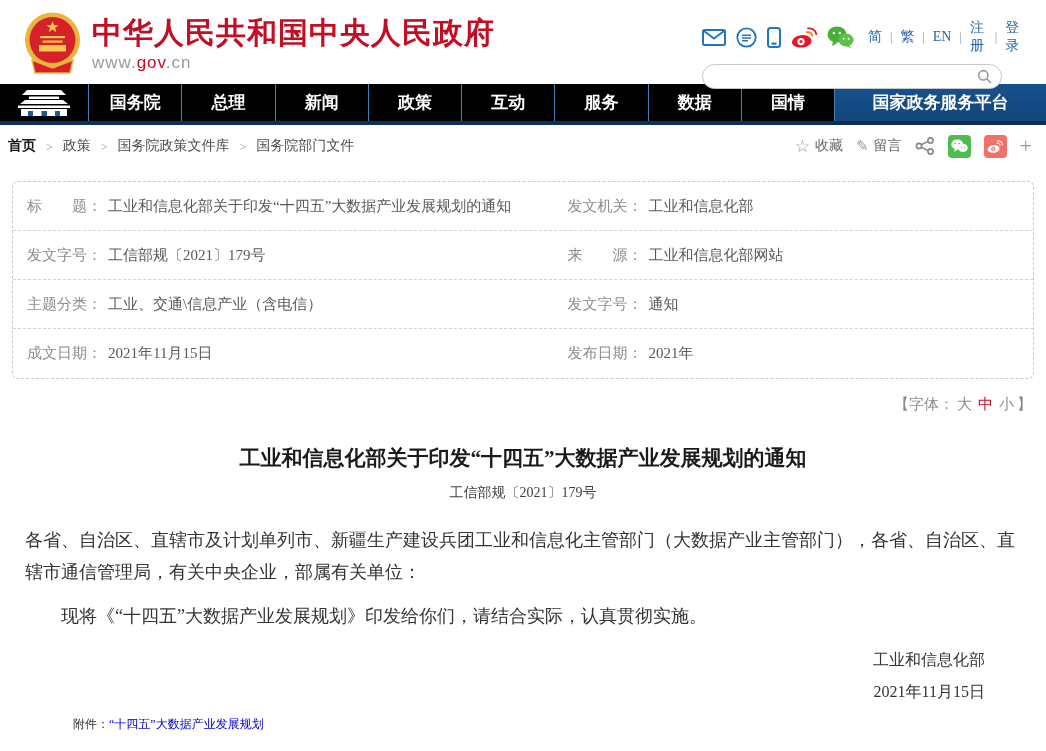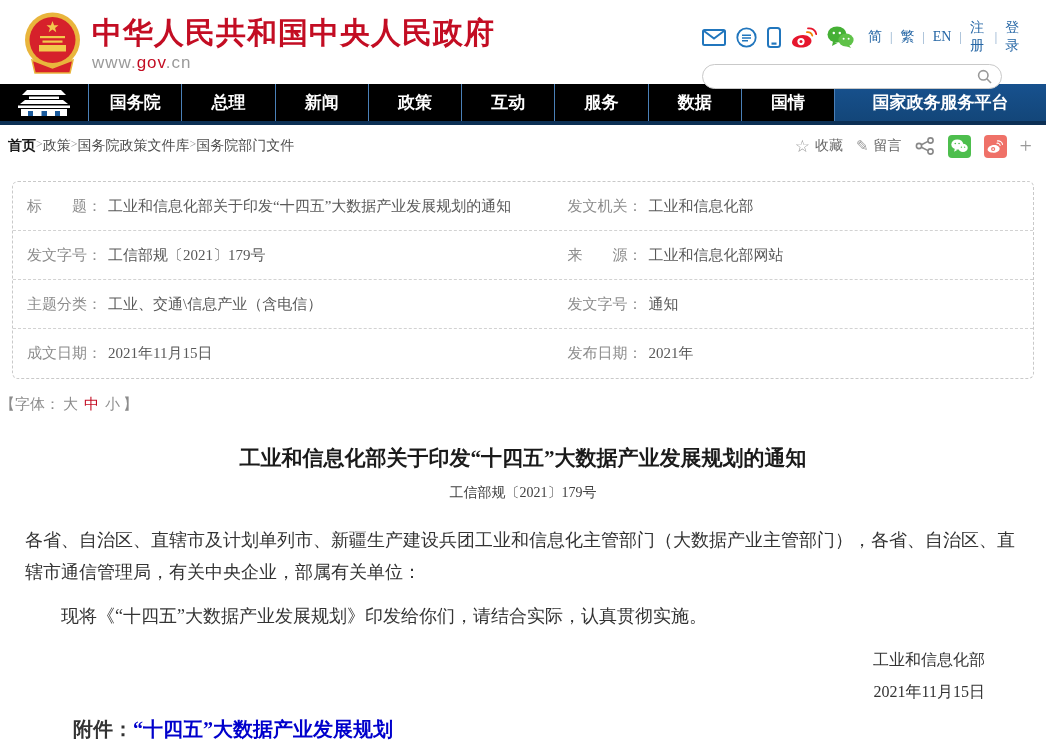--- a/index.html
+++ b/index.html
@@ -33,21 +33,21 @@
   .nav { display:flex; height:37px; background:#000000; }
   .nav-home { width:88px; display:flex; align-items:center; justify-content:center; cursor:pointer; }
   .nav-item { flex:1; display:flex; align-items:center; justify-content:center;
     color:#fff; font-size:17px; font-weight:bold; border-left:1px solid #4a80b8; cursor:pointer; }
   .nav-platform { flex:none; width:212px; background:linear-gradient(#17518e,#134679);text-align:center; }
   .nav-bottom { height:4px; background:#0c3055; }
   
   .crumb-row { display:flex; align-items:center; justify-content:space-between;
     height:34px; margin-top:4px; padding:0 14px 0 8px;
     font-family:"Liberation Serif","DejaVu Serif",serif; }
-  .crumbs { display:flex; align-items:flex-start; font-size:14px; color:#4c4c4c; }
+  .crumbs { display:flex; align-items:flex-end; gap:10px; font-size:14px; color:#4c4c4c; }
   .crumbs .crumb { cursor:pointer; }
   .crumbs .crumb.home { font-weight:bold; color:#1a1a1a; }
   .crumb-sep { color:#8a8a8a; font-size:12px; }
   .actions { display:flex; align-items:center; gap:13px; }
   .action { display:flex; align-items:center; gap:5px; color:#666; font-size:14px; cursor:pointer; }
   .glyph-star { color:#999; font-size:17px; line-height:1; }
   .glyph-pencil { color:#999; font-size:15px; line-height:1; }
   .badge { width:23px; height:23px; border-radius:4px; display:flex; align-items:center;
     justify-content:center; cursor:pointer; }
   .badge.wechat { background:#4dbe4d; }
@@ -57,34 +57,34 @@
   .meta-table { margin:18px 12px 0; border:1px dashed #c9c9c9; border-radius:6px;
     font-family:"Liberation Serif","DejaVu Serif",serif; }
   .meta-row { display:flex; height:49px; align-items:center; border-bottom:1px dashed #d2d2d2; }
   .meta-row:last-child { border-bottom:none; }
   .meta-cell { display:flex; align-items:flex-end; padding-left:14px; font-size:15px; }
   .meta-cell.c-left { width:53%; }
   .meta-cell.c-right { flex:1; }
   .meta-label { color:#8c8c8c; white-space:pre; }
   .meta-value { color:#595959; margin-left:6px; }
   
-  .font-selector { padding-right:14px; margin-top:16px;
+  .font-selector { text-align:right; padding-right:14px; margin-top:16px;
     font-size:15px; color:#8c8c8c; font-family:"Liberation Serif","DejaVu Serif",serif; }
   .fs-opt { cursor:pointer; color:#8c8c8c; margin:0 3px; }
   .fs-opt.active { color:#c30d23; }
   
   .article { padding:0 25px; font-family:"Liberation Serif","DejaVu Serif",serif; }
   .article-title { text-align:center; font-size:21px; font-weight:bold; color:#1a1a1a; margin-top:30px; }
   .article-docnum { text-align:center; font-size:14px; color:#404040; margin-top:12px; }
   .para { font-size:18px; color:#333; line-height:32px; }
   .para.p1 { margin-top:22px; }
   .para.p2 { margin-top:12px; text-indent:2em; }
   .signature { text-align:right; padding-right:36px; margin-top:12px;
     font-size:16px; color:#333; line-height:32px; }
-  .attachment { margin-top:8px; padding-left:48px; font-size:20px;font-weight:bold; }
+  .attachment { margin-top:8px; padding-left:48px; font-size:12px; }
   .attachment .label { color:#333; }
   .attachment a { color:#0000cc; text-decoration:none; cursor:pointer; }
 </style>
 </head>
 <body>
 
 <div class="header">
   <div class="logo-block">
     <svg class="emblem" viewBox="0 0 57 63">
       <circle cx="28.5" cy="29" r="27.5" fill="#e9b53c"></circle>

